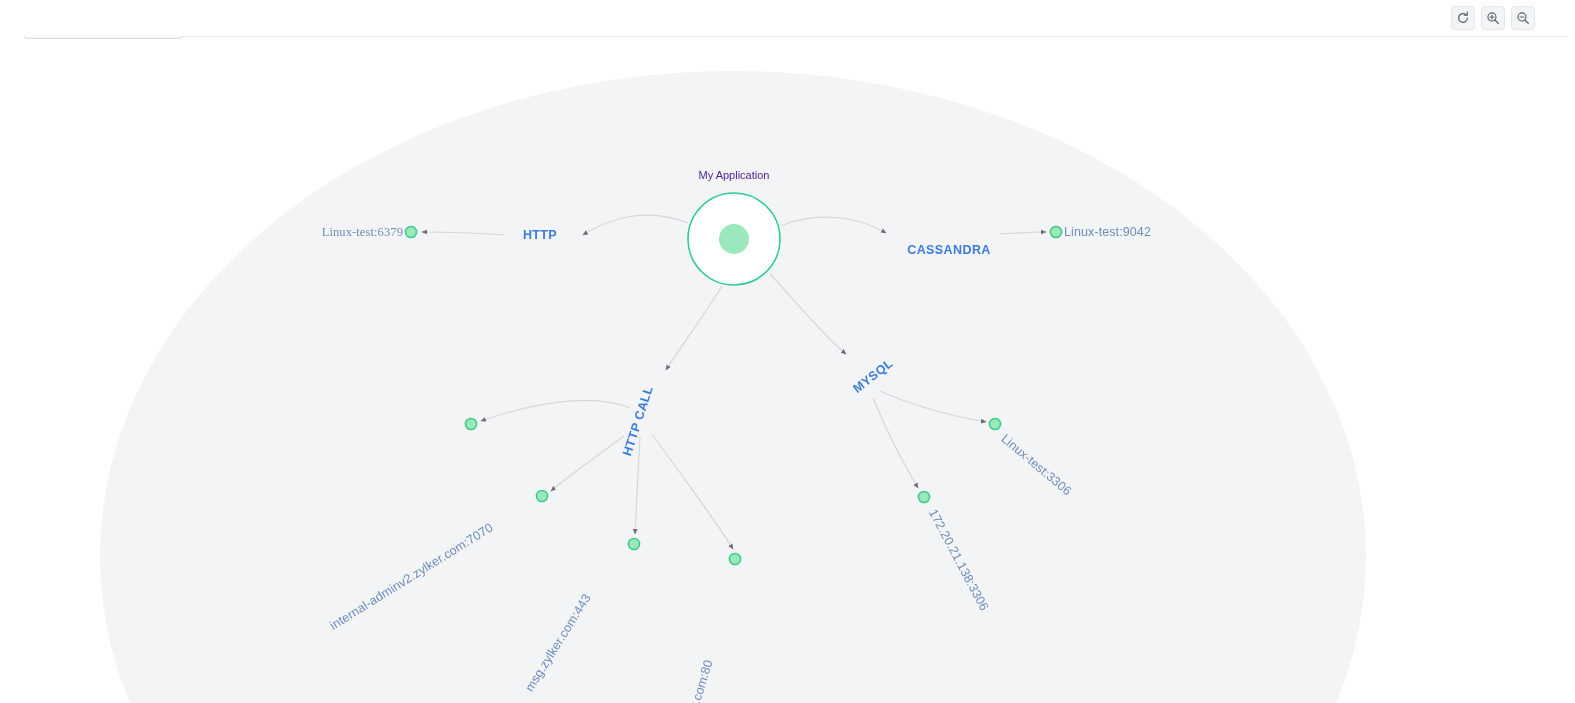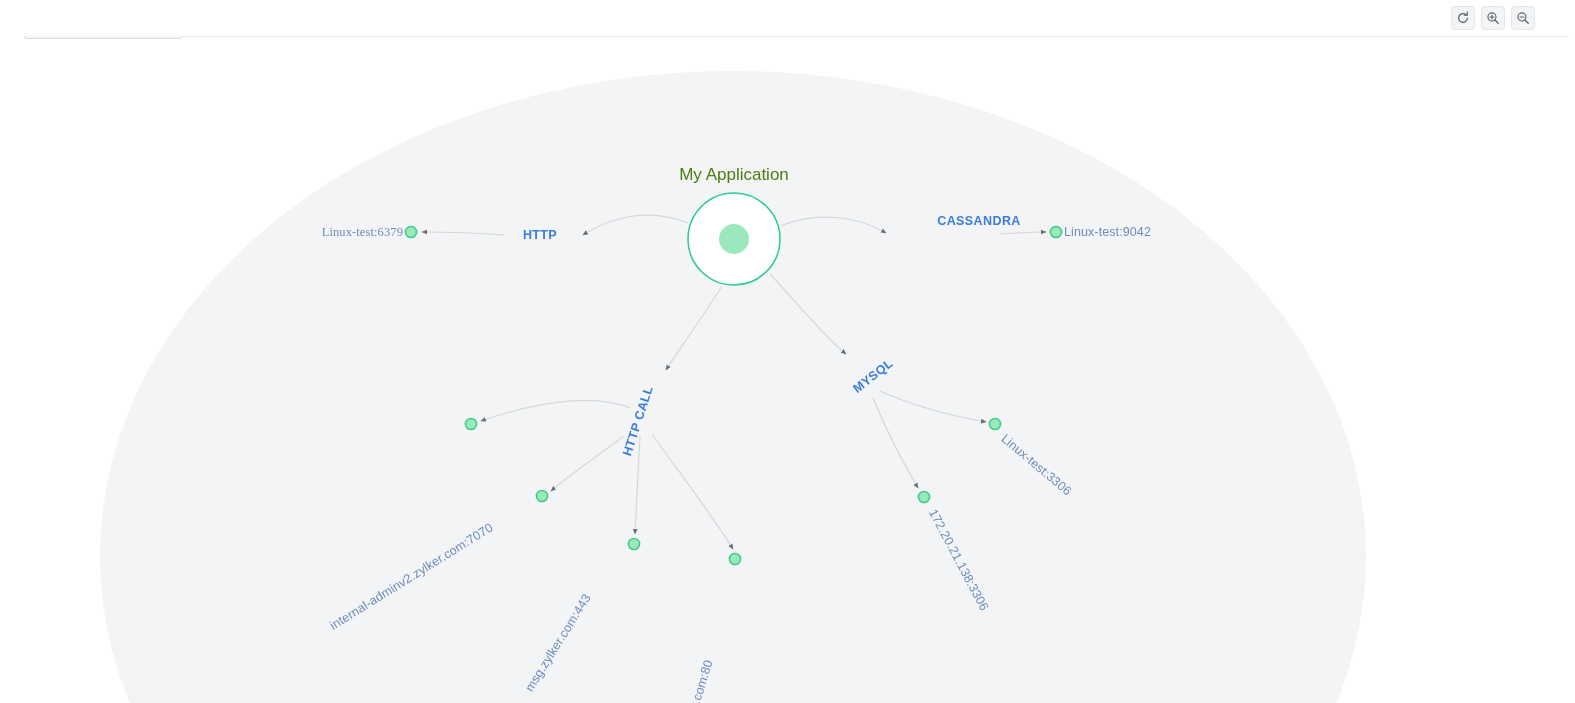--- a/index.html
+++ b/index.html
@@ -107,22 +107,22 @@
     color: #6e8dba;
     letter-spacing: 0.1px;
   }
   .edge-label {
     font-size: 12.5px;
     font-weight: bold;
     color: #3b7ddd;
     letter-spacing: 0.4px;
   }
   .app-label {
-    font-size: 17px;
-    color: #4d7c0f;
+    font-size: 11px;
+    color: #4c1d95;
   }
 </style>
 </head>
 <body>
 
 <div id="topbar">
   <div id="toolbar">
 
     <div class="tool-btn" title="Refresh">
       <span>
@@ -206,21 +206,21 @@
       <circle cx="734" cy="203" r="15" fill="#9ae8bc"></circle>
     </g>
   </svg>
 
   <div id="labels">
 
     <div class="lbl app-label" style="left:734px; top:139px; transform:translate(-50%,-50%);">My Application</div>
 
     <div class="lbl edge-label" style="left:540px; top:199px; transform:translate(-50%,-50%) rotate(0deg);">HTTP</div>
 
-    <div class="lbl edge-label" style="left:949px; top:185px; transform:translate(-50%,-50%) rotate(0deg);margin-left:30px;">CASSANDRA</div>
+    <div class="lbl edge-label" style="left:949px; top:214px; transform:translate(-50%,-50%) rotate(0deg);">CASSANDRA</div>
 
     <div class="lbl edge-label" style="left:873px; top:340px; transform:translate(-50%,-50%) rotate(-38deg);">MYSQL</div>
 
     <div class="lbl edge-label" style="left:638px; top:385px; transform:translate(-50%,-50%) rotate(-72deg);">HTTP CALL</div>
 
     <div class="lbl node-label" style="left:403px; top:196px; transform:translate(-100%,-50%);font-family:Liberation Serif, serif;">Linux-test:6379</div>
 
     <div class="lbl node-label" style="left:1064px; top:196px; transform:translate(0,-50%);">Linux-test:9042</div>
 
     <div class="lbl node-label" style="left:1003px; top:394px; transform-origin:0 50%; transform:rotate(40deg);">Linux-test:3306</div>

